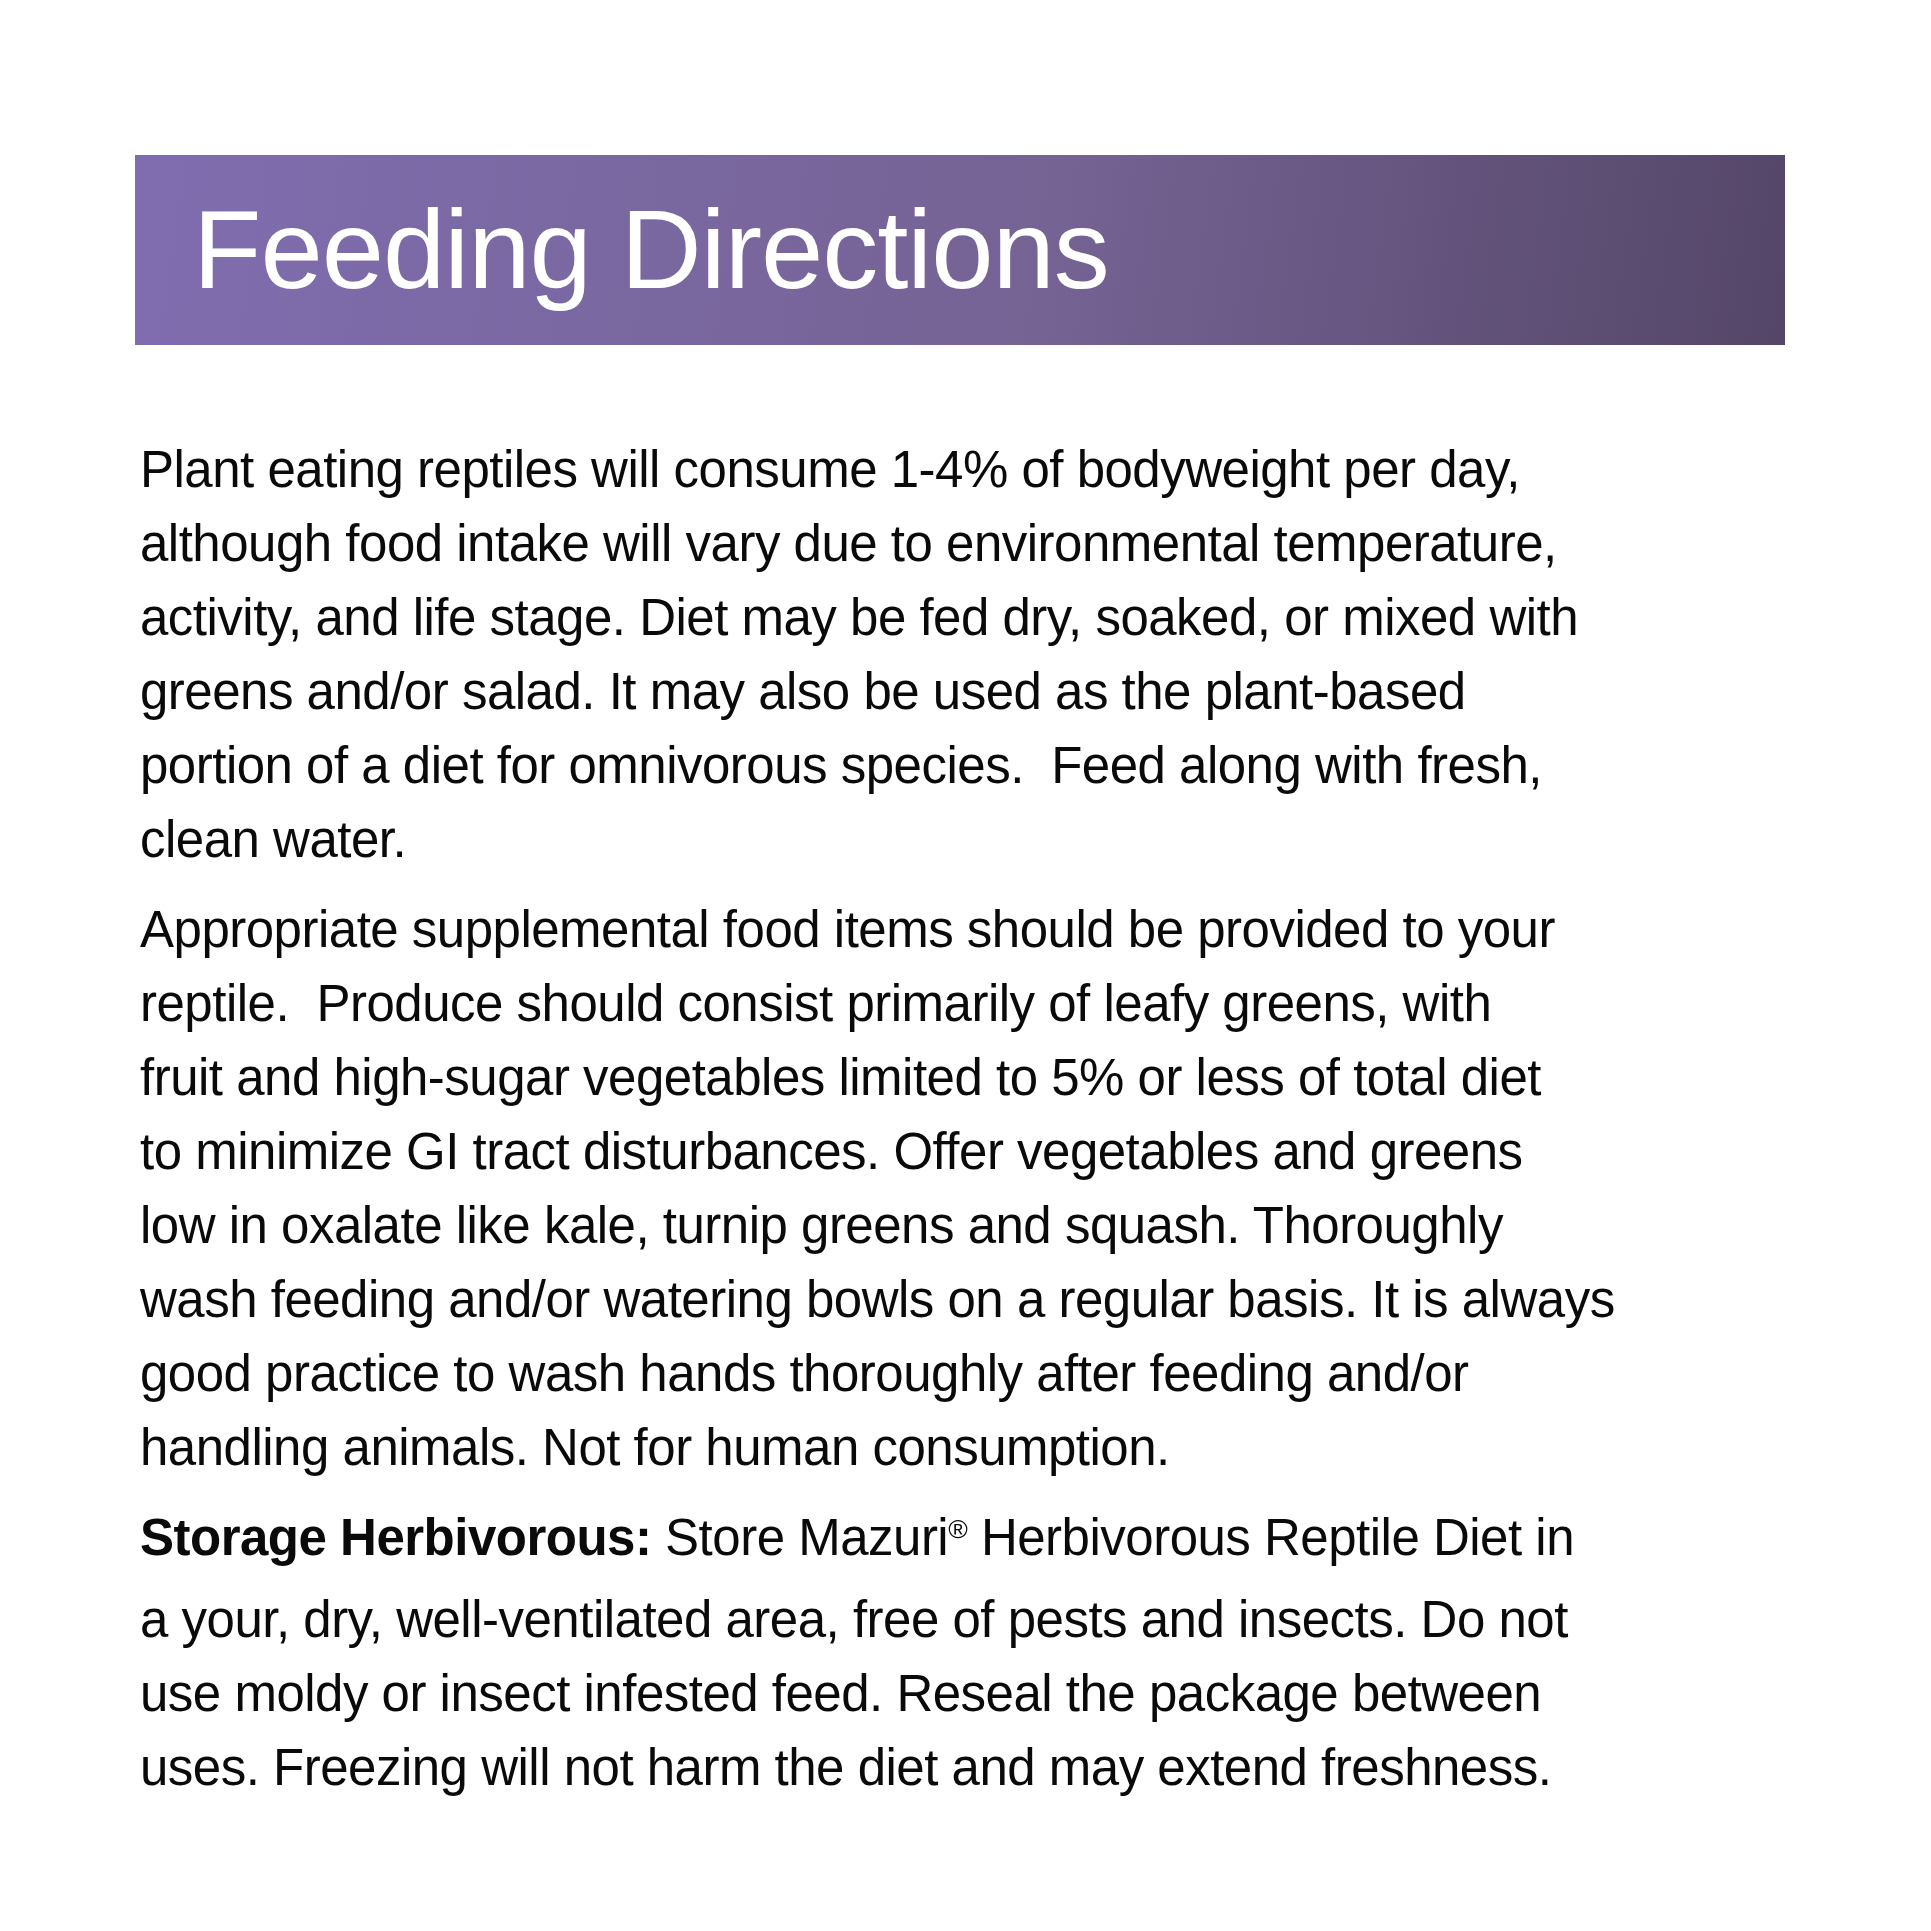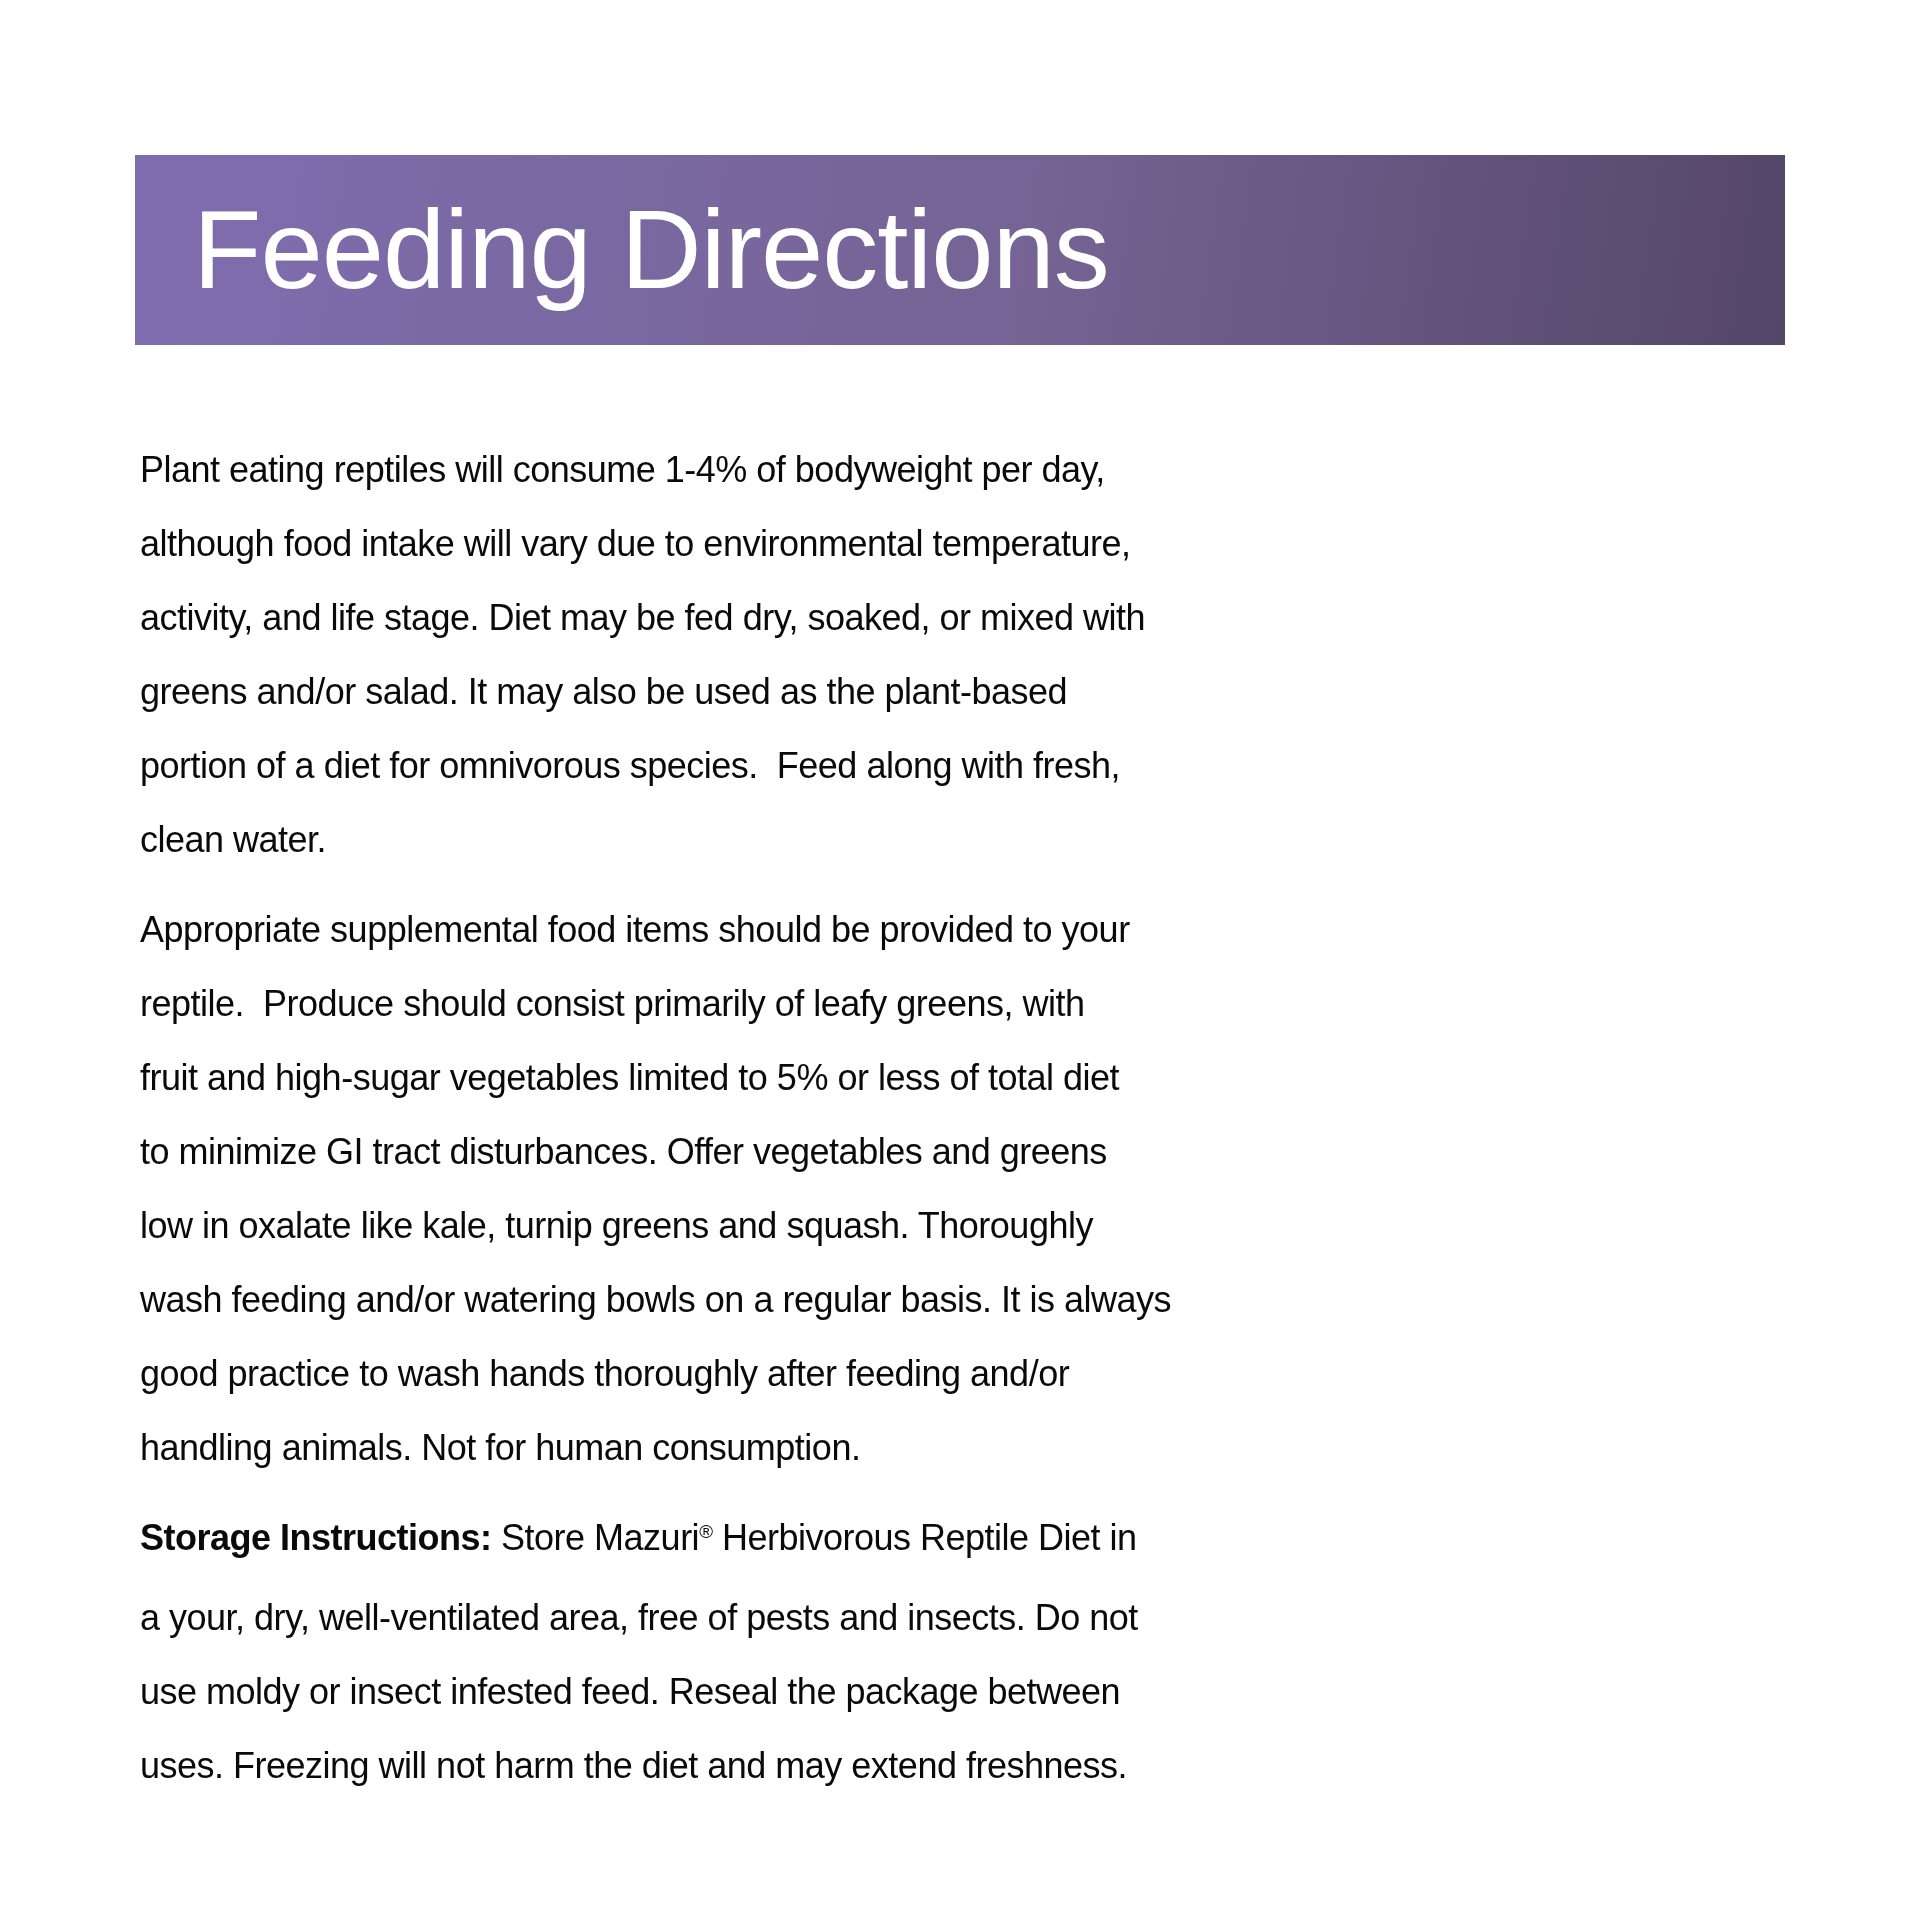--- a/index.html
+++ b/index.html
@@ -36,21 +36,21 @@
     text-align: right;
   }
   .body-copy {
     position: absolute;
     left: 140px;
     top: 433px;
     width: 1738px;
   }
   .para {
     margin: 0;
-    font-size: 36px;
+    font-size: 51px;
     line-height: 74px;
     letter-spacing: -0.5px;
     white-space: pre;
     color: #0a0a0a;
   }
   .para + .para {
     margin-top: 16px;
   }
   .para b {
     font-weight: bold;
@@ -79,18 +79,18 @@
 
   <p class="para">Appropriate supplemental food items should be provided to your
 reptile.  Produce should consist primarily of leafy greens, with
 fruit and high-sugar vegetables limited to 5% or less of total diet
 to minimize GI tract disturbances. Offer vegetables and greens
 low in oxalate like kale, turnip greens and squash. Thoroughly
 wash feeding and/or watering bowls on a regular basis. It is always
 good practice to wash hands thoroughly after feeding and/or
 handling animals. Not for human consumption.</p>
 
-  <p class="para"><b>Storage Instructions:</b><span> Store Mazuri</span><sup class="reg-mark">®</sup><span> Herbivorous Reptile Diet in
+  <p class="para"><b>Storage Herbivorous:</b><span> Store Mazuri</span><sup class="reg-mark">®</sup><span> Herbivorous Reptile Diet in
 a your, dry, well-ventilated area, free of pests and insects. Do not
 use moldy or insect infested feed. Reseal the package between
 uses. Freezing will not harm the diet and may extend freshness.</span></p>
 </div>
 
 
 </body></html>

